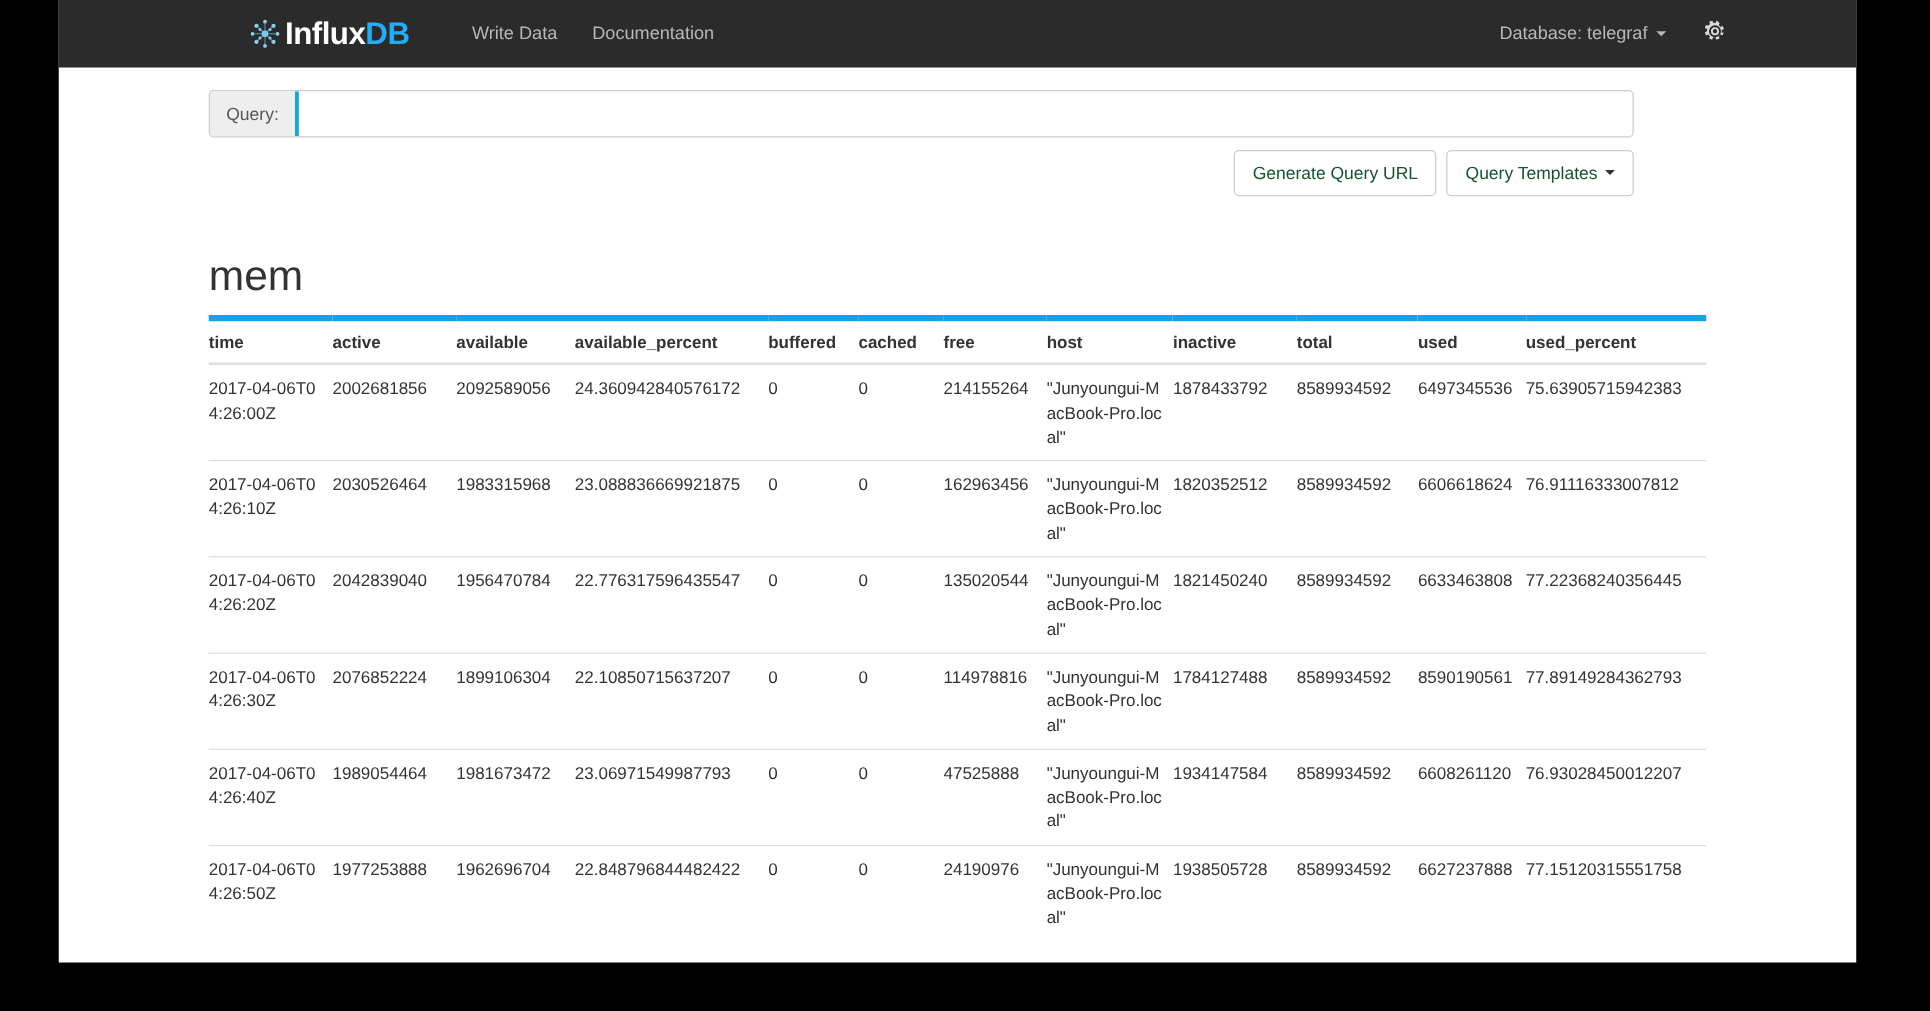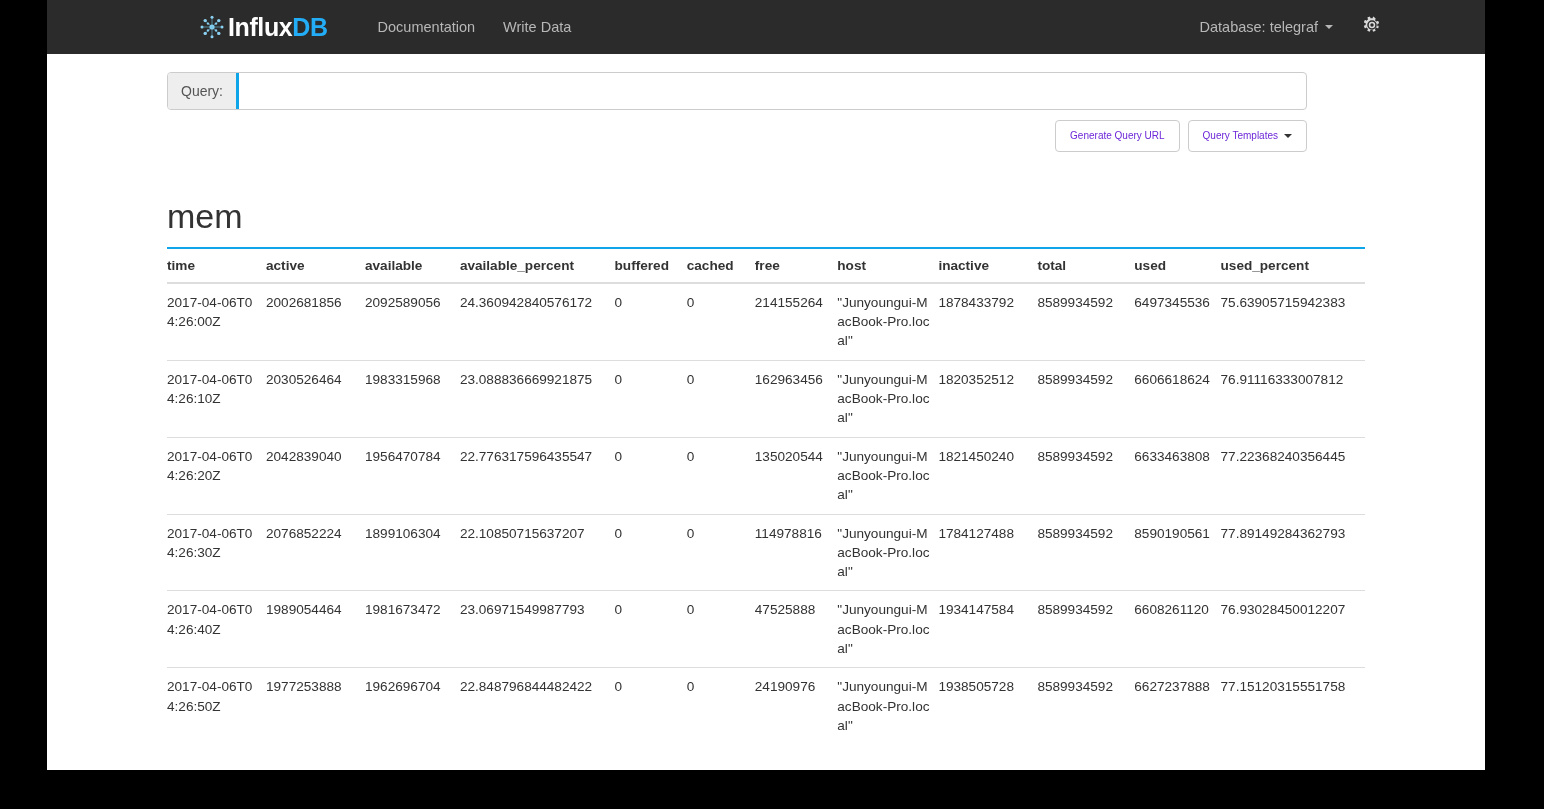--- a/index.html
+++ b/index.html
@@ -139,22 +139,22 @@
     display: flex;
     justify-content: flex-end;
     gap: 8px;
     margin-top: 10px;
   }
   .btn {
     background: #ffffff;
     border: 1px solid #cccccc;
     border-radius: 4px;
     padding: 8px 14px;
-    font-size: 10px;
-    color: #6d28d9;
+    font-size: 14px;
+    color: #14532d;
     cursor: pointer;
     font-family: "Liberation Sans", sans-serif;
     line-height: 1.35;
     display: flex;
     align-items: center;
   }
   .caret-dark {
     display: inline-block;
     width: 0; height: 0;
     margin-left: 6px;
@@ -175,21 +175,21 @@
   table.results-table {
     width: 100%;
     border-collapse: collapse;
     font-size: 13.6px;
     color: #333333;
   }
   table.results-table thead th {
     text-align: left;
     font-weight: bold;
     padding: 9px 8px 9px 0;
-    border-top: 2px solid #0ea5e9;
+    border-top: 5px solid #0ea5e9;
     border-bottom: 2px solid #dddddd;
     vertical-align: bottom;
     white-space: nowrap;
   }
   table.results-table tbody td {
     padding: 9px 8px 9px 0;
     border-top: 1px solid #dddddd;
     vertical-align: top;
     line-height: 1.42;
   }
@@ -243,22 +243,22 @@
             <line x1="13" y1="13" x2="19.8" y2="19.4"></line>
             <line x1="13" y1="13" x2="13" y2="22.7"></line>
           </g>
         </svg>
       </span>
       <span class="brand-text">
         <span class="brand-influx">Influx</span><span class="brand-db">DB</span>
       </span>
     </div>
 
+    <a class="nav-link">Write Data</a>
     <a class="nav-link">Documentation</a>
-    <a class="nav-link">Write Data</a>
 
     <div class="nav-right">
       <div class="nav-db">
         <span>Database: telegraf</span>
         <span class="caret"></span>
       </div>
       <div class="gear-btn">
         <span>
           <svg width="18" height="18" viewBox="0 0 20 20" xmlns="http://www.w3.org/2000/svg">
             <path fill="#d9d9d9" d="M10 6.4a3.6 3.6 0 1 0 0 7.2 3.6 3.6 0 0 0 0-7.2zm0 5.5a1.9 1.9 0 1 1 0-3.8 1.9 1.9 0 0 1 0 3.8z"></path>

